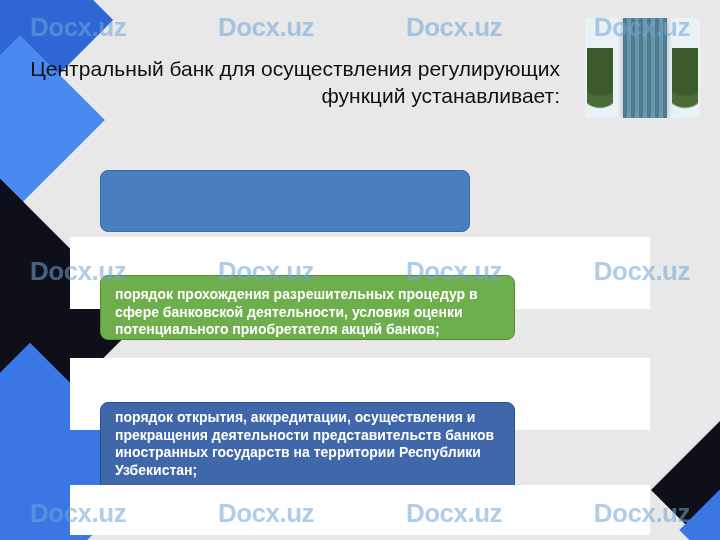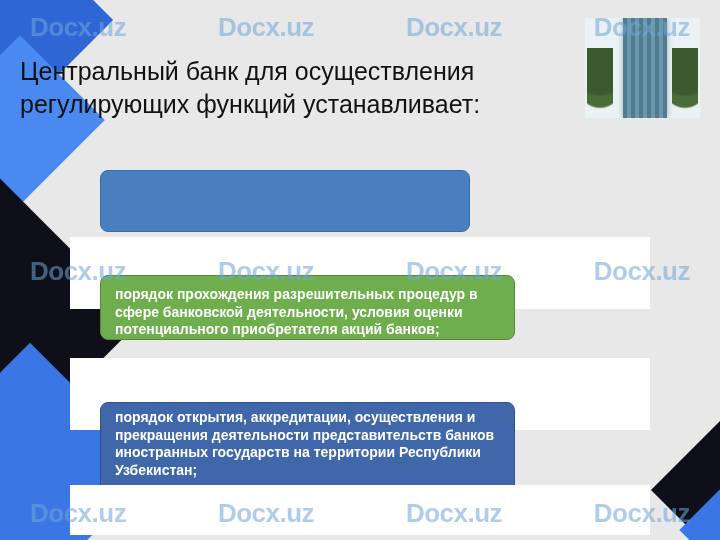--- a/index.html
+++ b/index.html
@@ -55,23 +55,24 @@
     }
     .building .tree {
       position:absolute; bottom:0; width:26px; height:70px;
       background: radial-gradient(circle at 50% 30%, #3b5a2e 0 50%, transparent 55%),
                   radial-gradient(circle at 50% 55%, #4a6d38 0 50%, transparent 55%);
     }
     .heading {
       position: absolute;
       top: 55px; left: 20px;
       width: 540px;
-      font-size: 25px;
+      font-size: 21px;
       color: #111;
       line-height: 1.3;
+      text-align: right;
     }
     .card {
       position: absolute;
       border-radius: 8px;
     }
     .card-blue-empty {
       left: 100px; top: 170px;
       width: 370px; height: 62px;
       background: #4a7fbf;
       border: 1px solid #3a6aa8;

